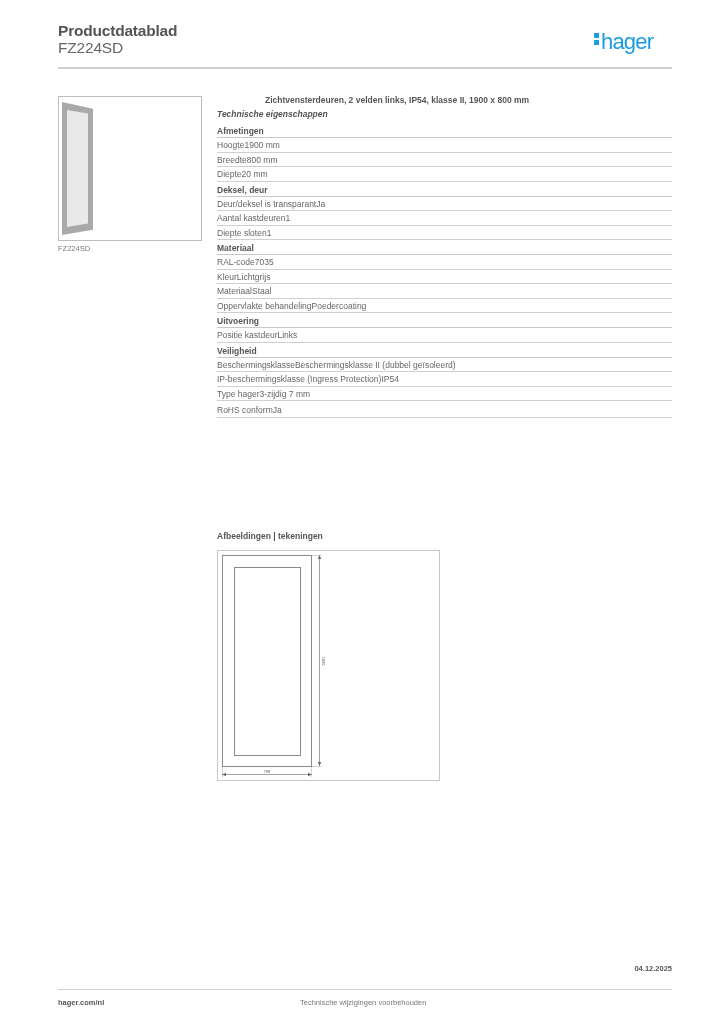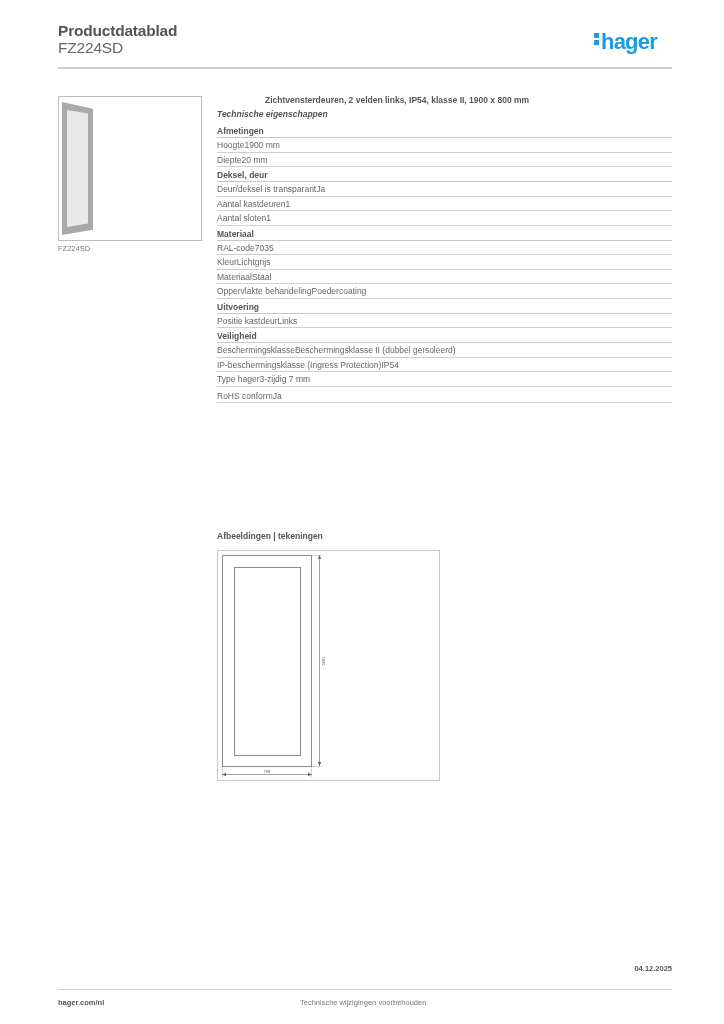--- a/index.html
+++ b/index.html
@@ -3,21 +3,21 @@
   <meta charset="utf-8">
   <style>
     * { box-sizing: border-box; margin: 0; padding: 0; }
     html, body { width: 724px; height: 1024px; background: #ffffff; overflow: hidden; }
     body { position: relative; font-family: "Liberation Sans", sans-serif; color: #555; }
 
     .header-title { position: absolute; left: 58px; top: 22px; font-size: 15.5px; font-weight: bold; color: #555; letter-spacing: -0.2px; }
     .header-sub { position: absolute; left: 58px; top: 39px; font-size: 15.5px; color: #666; letter-spacing: -0.2px; }
     .header-rule { position: absolute; left: 58px; top: 67px; width: 614px; height: 2px; background: #cfcfcf; }
 
-    .logo { position: absolute; left: 594px; top: 29px; font-size: 22px; font-weight: bold; color: #1b9be0; letter-spacing: -0.8px; line-height: 26px; }
+    .logo { position: absolute; left: 594px; top: 29px; font-size: 22px; font-weight: normal; color: #1b9be0; letter-spacing: -0.8px; line-height: 26px; }
     .logo .colon { display: inline-block; width: 5px; margin-right: 2px; vertical-align: 2px; }
     .logo .colon i { display: block; width: 5px; height: 5px; background: #1b9be0; margin: 2px 0; }
 
     .product-img { position: absolute; left: 58px; top: 96px; width: 144px; height: 145px; border: 1px solid #bdbdbd; background: #fff; }
     .product-img .door { position: absolute; left: 3px; top: 5px; width: 31px; height: 133px; background: #a9a9a9;
       clip-path: polygon(0 0, 100% 5%, 100% 96%, 0 100%); }
     .product-img .glass { position: absolute; left: 8px; top: 13px; width: 21px; height: 117px; background: #e9e9e9;
       clip-path: polygon(0 0, 100% 3%, 100% 97%, 0 100%); }
     .product-caption { position: absolute; left: 58px; top: 244px; font-size: 7.5px; color: #777; }
 
@@ -61,37 +61,41 @@
   <div class="desc">Zichtvensterdeuren, 2 velden links, IP54, klasse II, 1900 x 800 mm</div>
   <div class="tech-title">Technische eigenschappen</div>
 
   <div class="section">
     <div class="section-title">Afmetingen</div>
     <div class="row">
         <span>Hoogte</span>
         <span class="val">1900 mm</span>
       </div>
     <div class="row">
+        <span>Breedte</span>
+        <span class="val">800 mm</span>
+      </div>
+    <div class="row">
         <span>Diepte</span>
         <span class="val">20 mm</span>
       </div>
   </div>
 
   <div class="section">
     <div class="section-title">Deksel, deur</div>
     <div class="row">
         <span>Deur/deksel is transparant</span>
         <span class="val">Ja</span>
       </div>
     <div class="row">
         <span>Aantal kastdeuren</span>
         <span class="val">1</span>
       </div>
     <div class="row">
-        <span>Aantal sloten</span>
+        <span>Diepte sloten</span>
         <span class="val">1</span>
       </div>
   </div>
 
   <div class="section">
     <div class="section-title">Materiaal</div>
     <div class="row">
         <span>RAL-code</span>
         <span class="val">7035</span>
       </div>

